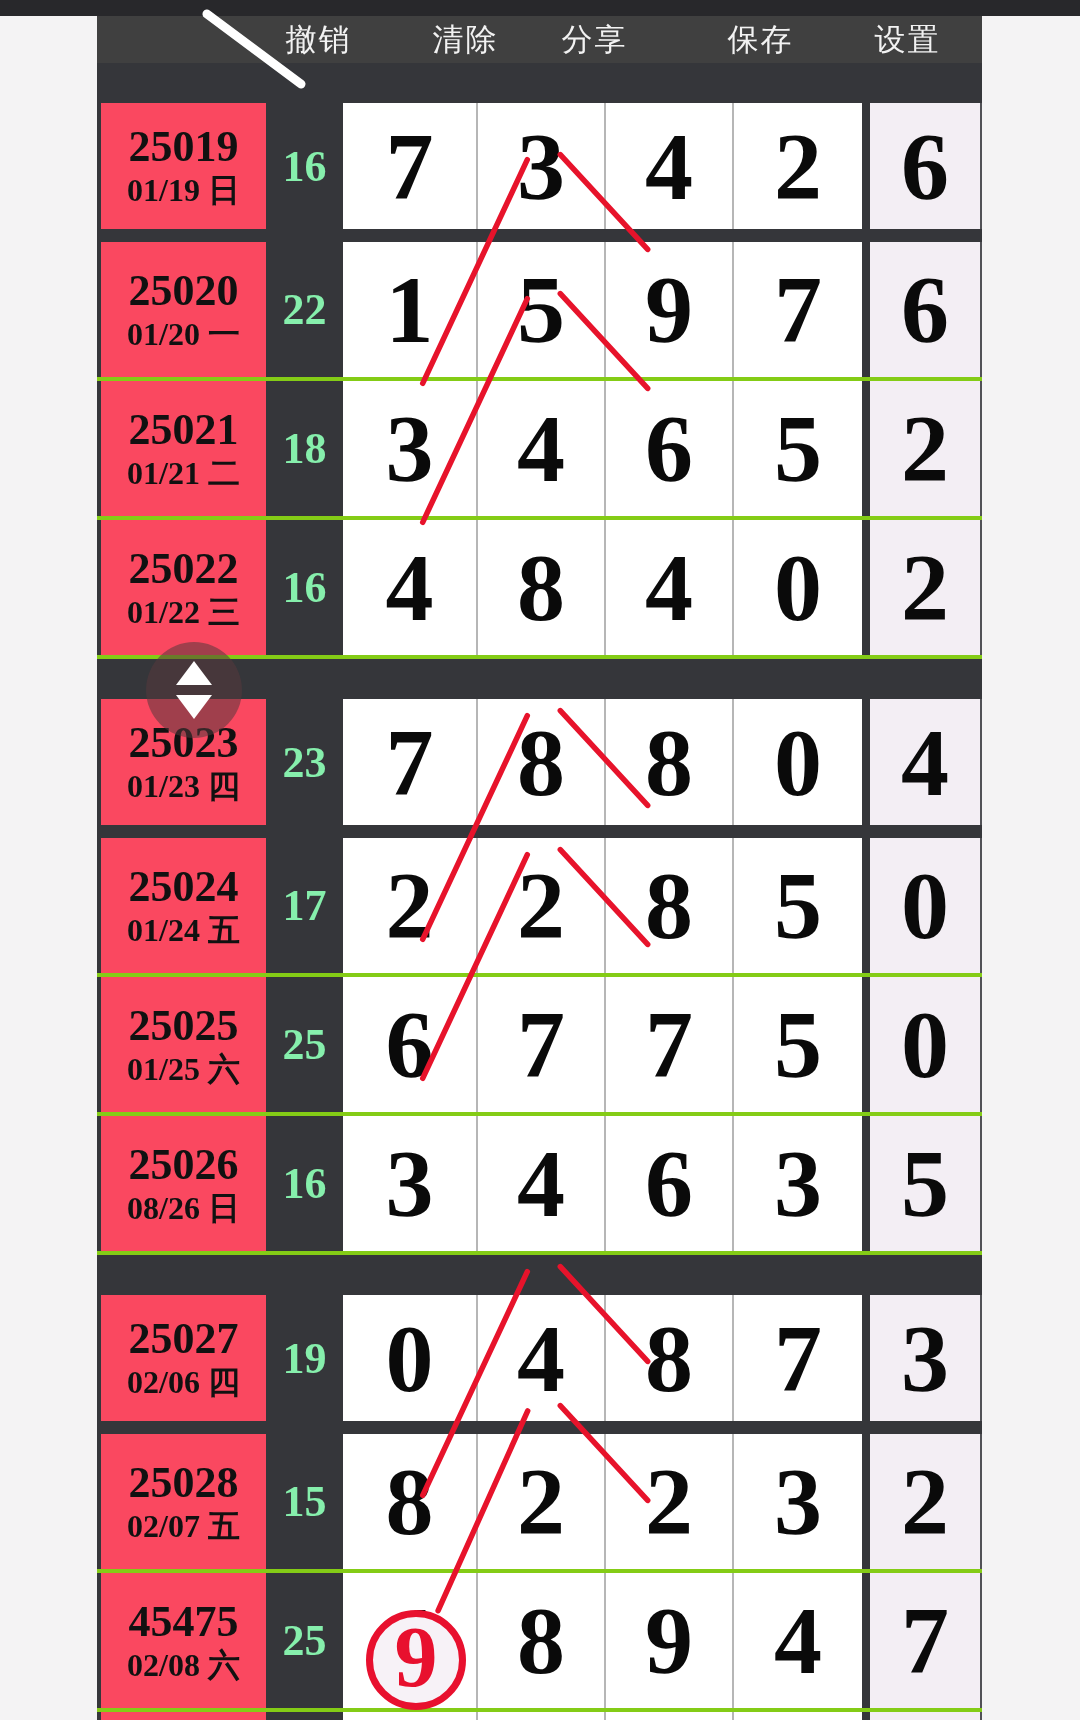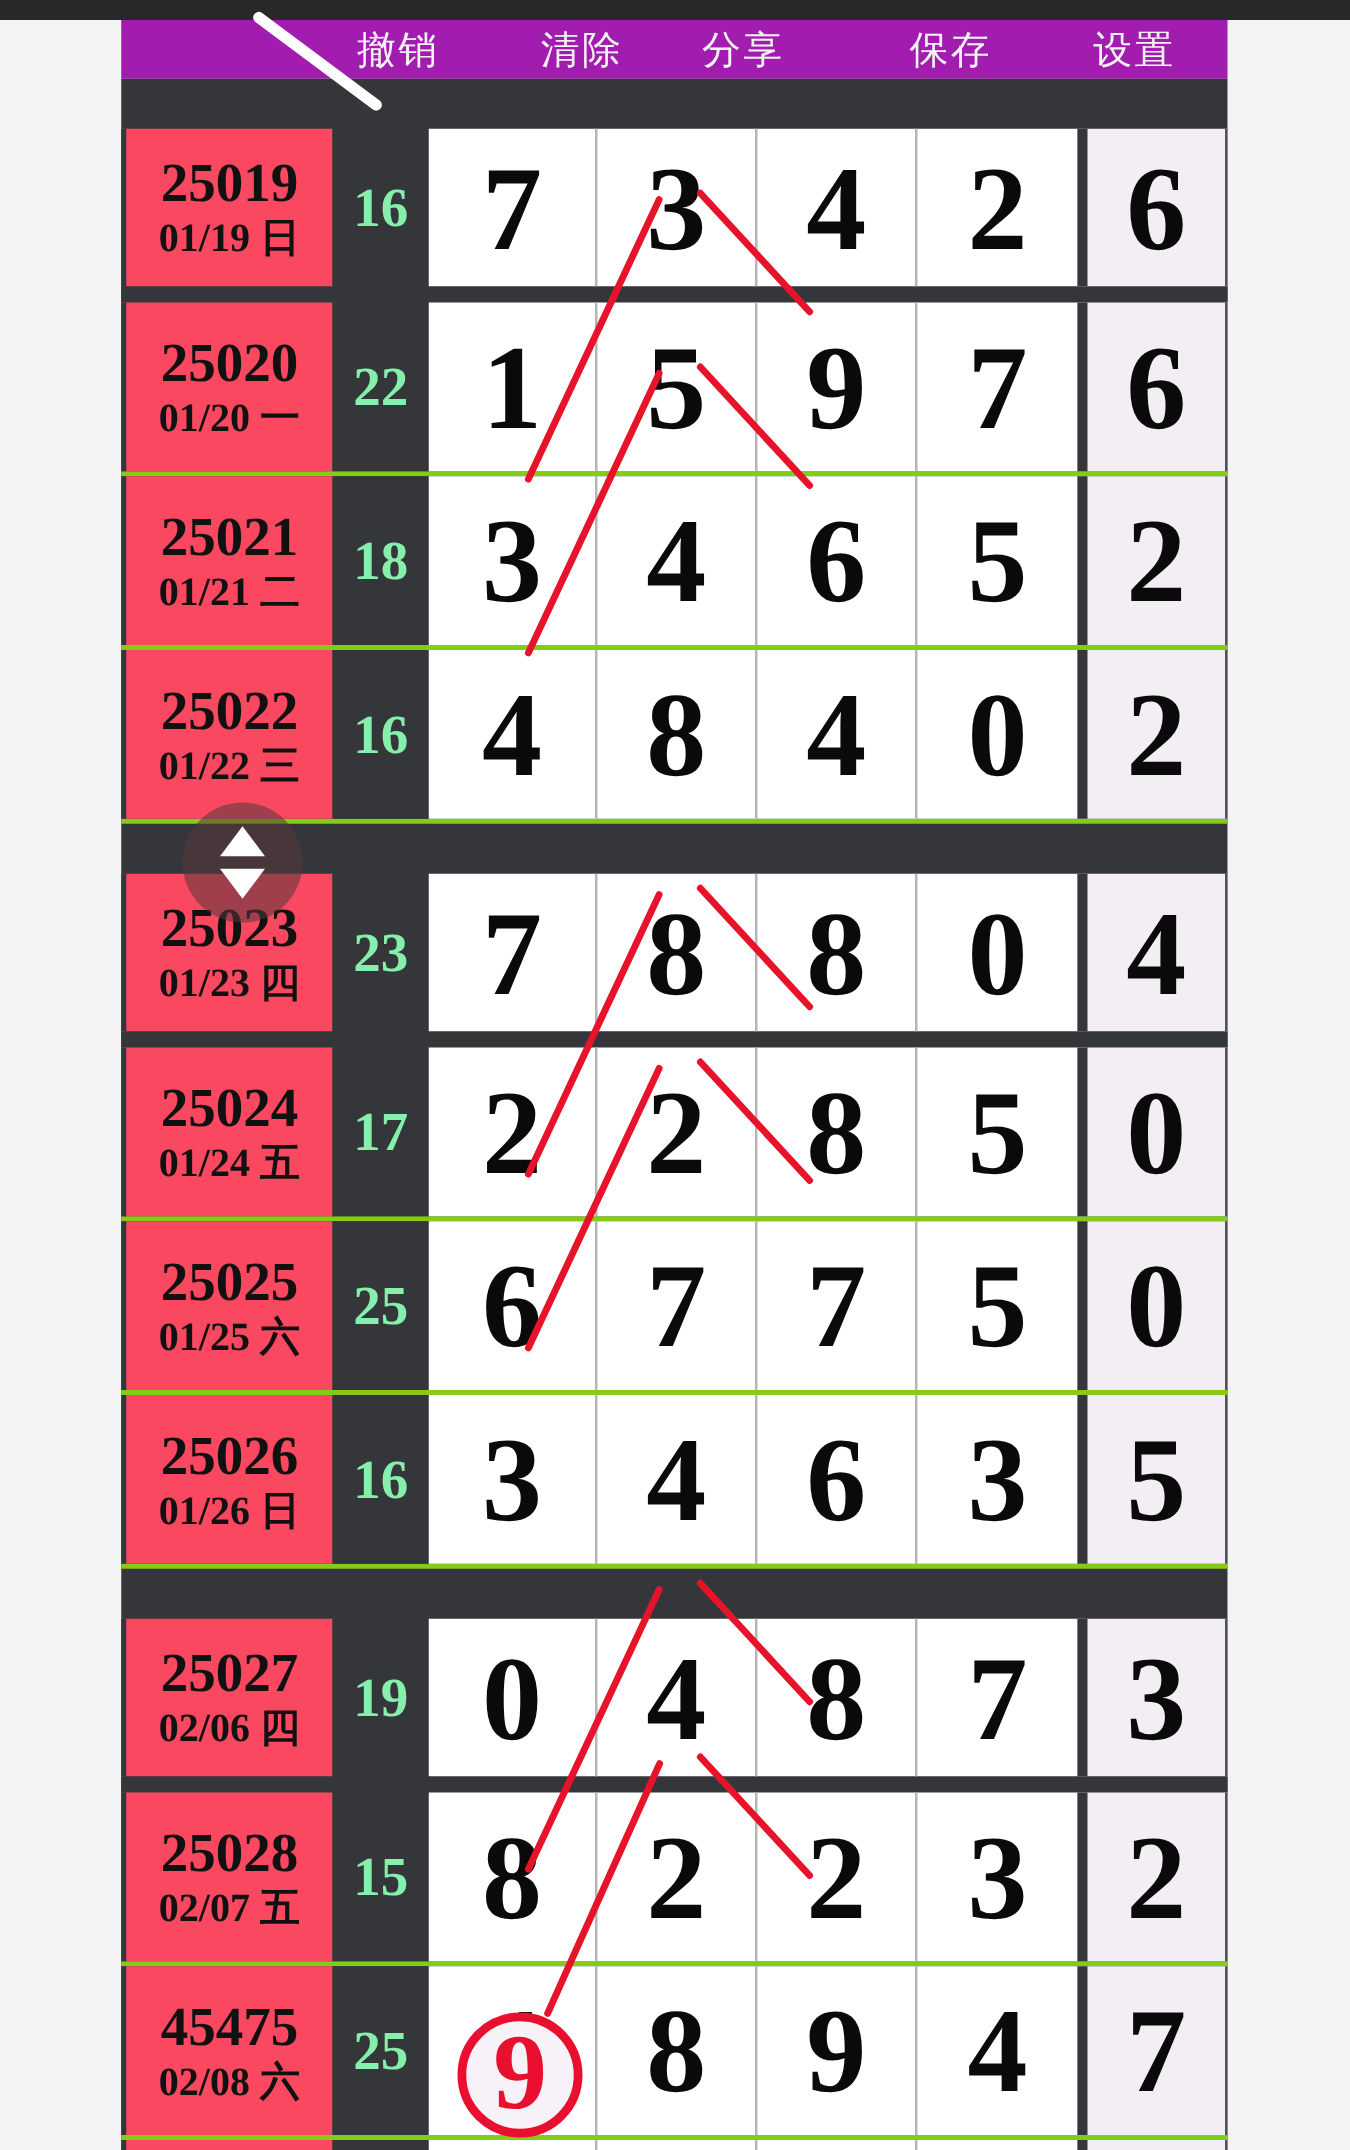--- a/index.html
+++ b/index.html
@@ -5,21 +5,21 @@
   * { box-sizing: border-box; margin: 0; padding: 0; }
   html,body { background:#e9e9e9; }
   #page {
     position: relative; width:1080px; height:1720px;
     background:#f4f3f4; overflow:hidden;
     font-family:"Liberation Sans", sans-serif;
   }
   #top-strip { position:absolute; left:0; top:0; width:1080px; height:16px; background:#28282b; }
   #toolbar {
     position:absolute; left:97px; top:16px; width:885px; height:47px;
-    background:#a21caf;
+    background:#404040;
   }
   .tb-btn {
     position:absolute; top:0; height:47px; width:147px;
     display:flex; align-items:center; justify-content:center;
     color:#f2f2f2; font-size:31px; letter-spacing:2px;
     background:transparent; border:none; cursor:pointer;
   }
   #table { position:absolute; left:97px; top:63px; width:885px; height:1657px; background:#35363a; z-index:1; }
   .row { display:flex; height:139px; border-bottom:4px solid #84cc16; }
   .row.group-end { border-bottom:13px solid #35363a;margin-top:40px; }
@@ -165,21 +165,21 @@
           <div class="cell count">25</div>
           <div class="cell num c1">6</div>
           <div class="cell num c2">7</div>
           <div class="cell num c3">7</div>
           <div class="cell num c4">5</div>
           <div class="cell tail">0</div>
         </div>
         <div class="row">
           <div class="cell pink">
             <div class="period">25026</div>
-            <div class="date">01/26 日</div>
+            <div class="date">08/26 日</div>
           </div>
           <div class="cell count">16</div>
           <div class="cell num c1">3</div>
           <div class="cell num c2">4</div>
           <div class="cell num c3">6</div>
           <div class="cell num c4">3</div>
           <div class="cell tail">5</div>
         </div>
         <div class="row group-end">
           <div class="cell pink">

